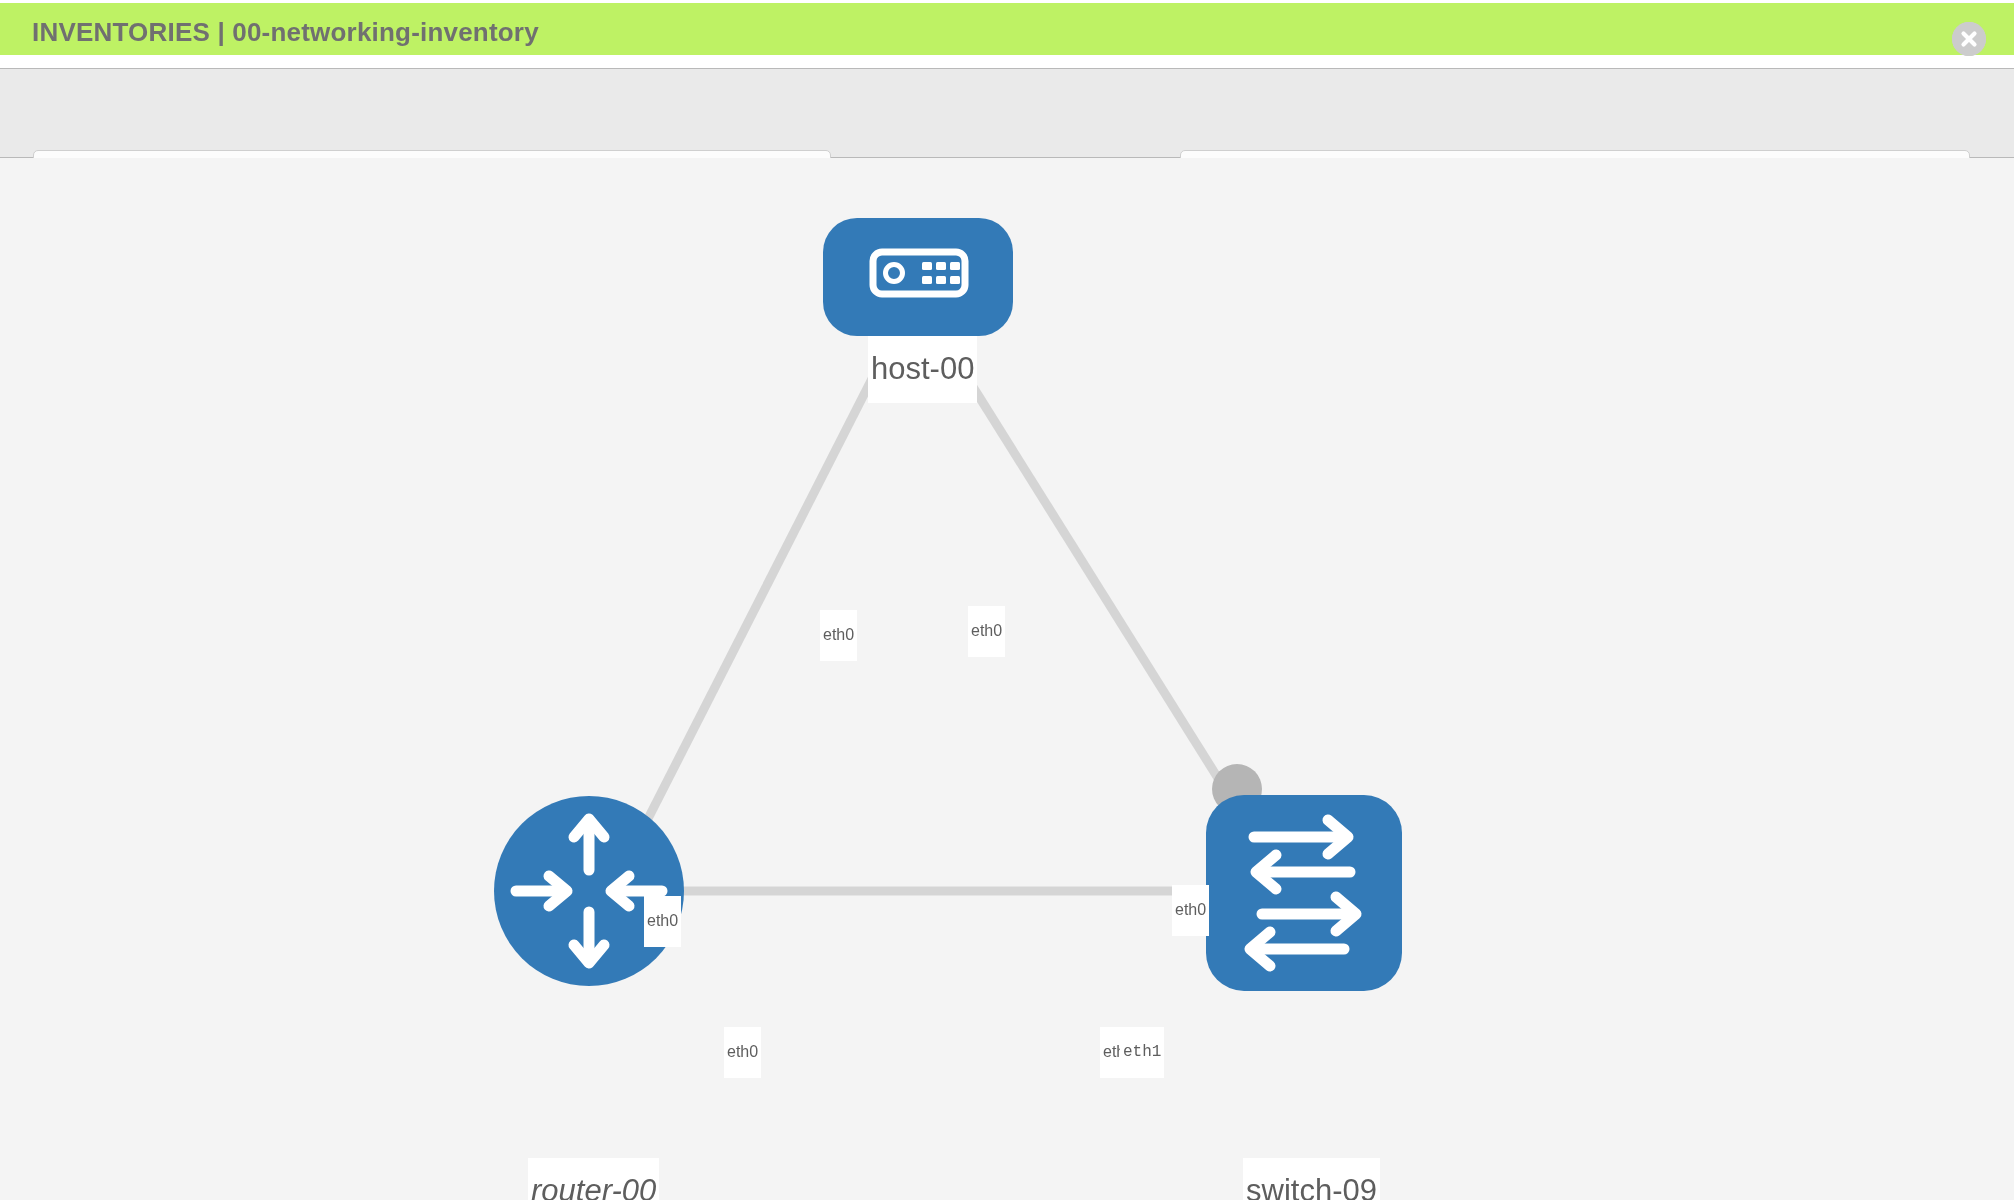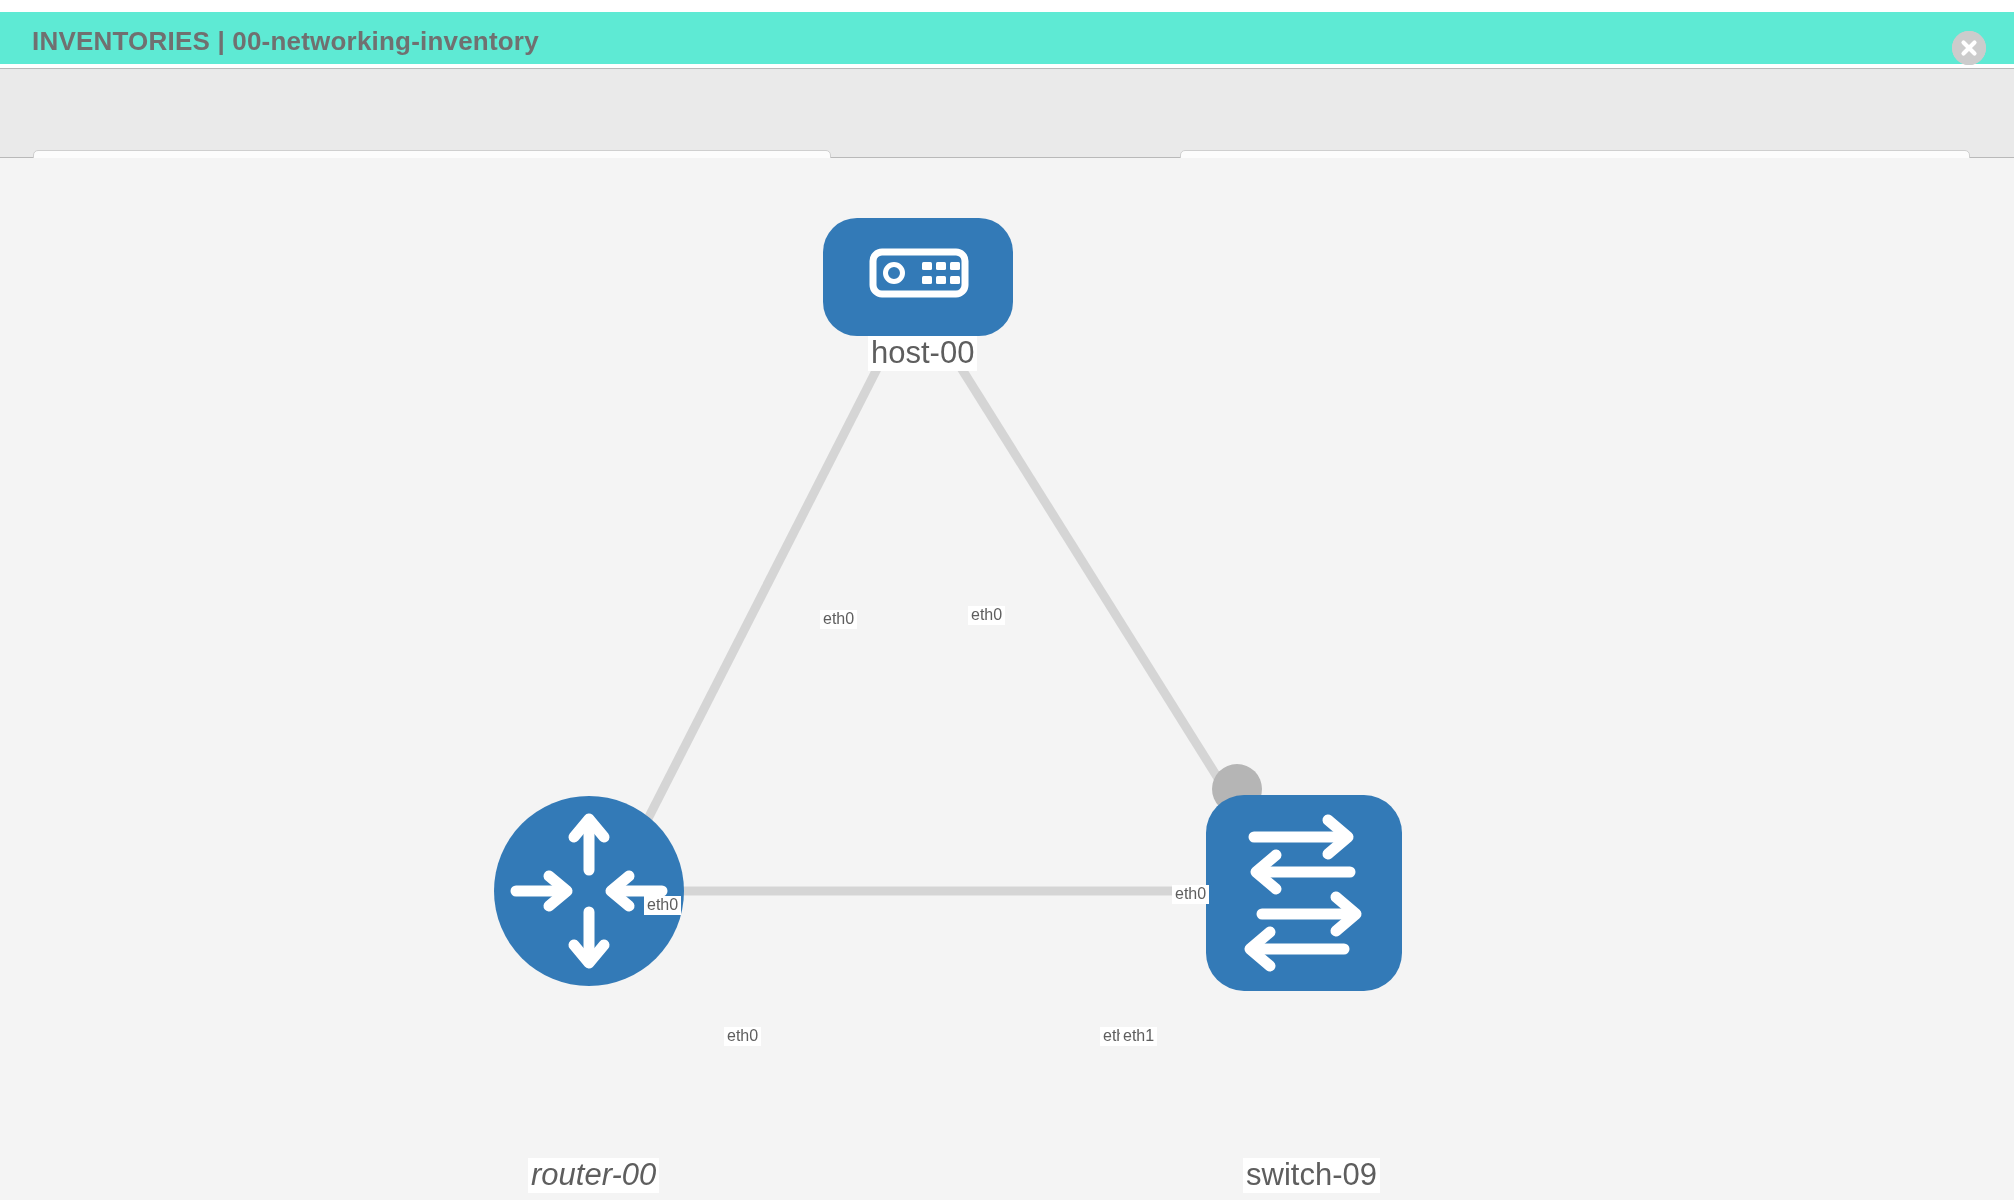--- a/index.html
+++ b/index.html
@@ -15,23 +15,23 @@
   #app {
     position: relative;
     width: 2014px;
     height: 1200px;
     background: #ffffff;
   }
 
   
   .titlebar {
     position: absolute;
-    left: 0; top: 12px;
+    left: 0; top: 3px;
     width: 2014px; height: 52px;
-    background: #5eead4;
+    background: #bef264;
   }
   .title-text {
     position: absolute;
     left: 32px; top: 14px;
     font-size: 26px;
     font-weight: bold;
     color: #707070;
     letter-spacing: 0.2px;
     white-space: nowrap;
   }
@@ -102,21 +102,21 @@
     left: 0; top: 0;
     width: 2014px; height: 1042px;
   }
 
   .node-label {
     position: absolute;
     background: #ffffff;
     color: #5e5e5e;
     white-space: nowrap;
     line-height: 1.05;
-    padding: 1px 3px;
+    padding: 17px 3px;
   }
   .node-name { font-size: 31px; }
   .iface-label { font-size: 16px; }
 </style>
 </head>
 <body>
 
 <div id="app">
 
   <div class="titlebar">
@@ -229,16 +229,16 @@
     <div class="node-label node-name" style="left:868px; top:178px;">host-00</div>
     <div class="node-label node-name" style="left:528px; top:1000px;font-style:italic;">router-00</div>
     <div class="node-label node-name" style="left:1243px; top:1000px;">switch-09</div>
 
     <div class="node-label iface-label" style="left:820px; top:452px;">eth0</div>
     <div class="node-label iface-label" style="left:968px; top:448px;">eth0</div>
     <div class="node-label iface-label" style="left:644px; top:738px;">eth0</div>
     <div class="node-label iface-label" style="left:1172px; top:727px;">eth0</div>
     <div class="node-label iface-label" style="left:724px; top:869px;">eth0</div>
     <div class="node-label iface-label" style="left:1100px; top:869px;">eth0</div>
-    <div class="node-label iface-label" style="left:1120px; top:869px;">eth1</div>
+    <div class="node-label iface-label" style="left:1120px; top:869px;font-family:Liberation Mono, monospace;">eth1</div>
 
   </div>
 </div>
 
 </body></html>

